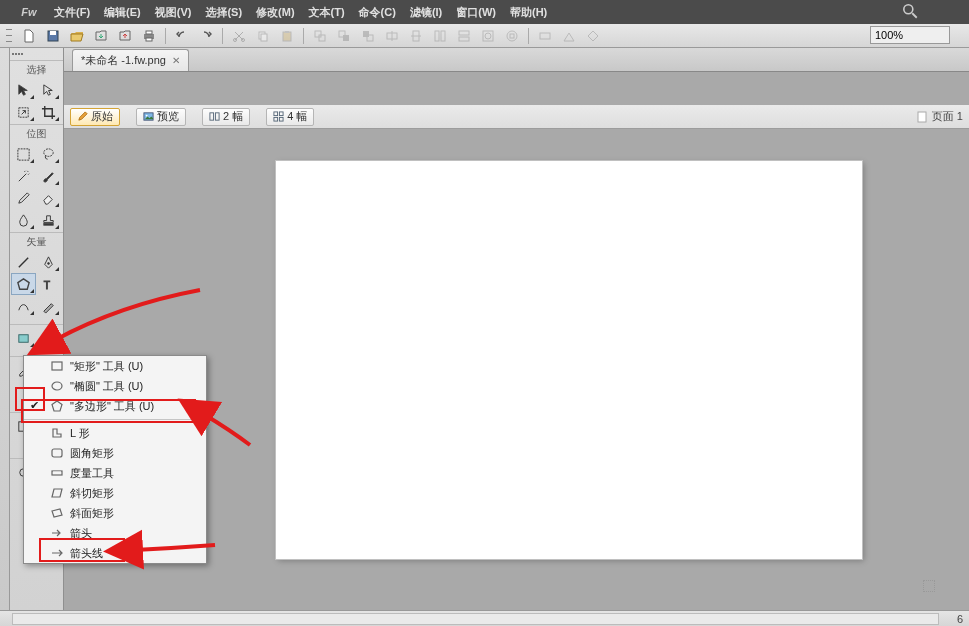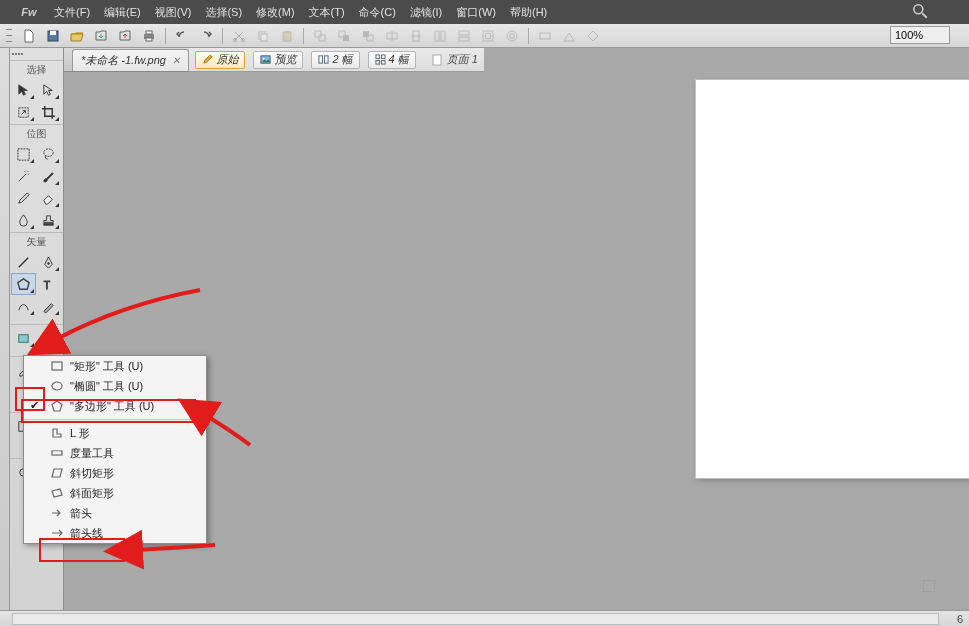--- a/index.html
+++ b/index.html
@@ -1,24 +1,24 @@
 <!DOCTYPE html>
 <html><head>
 <meta charset="utf-8">
 <style>
 * { margin:0; padding:0; box-sizing:border-box; font-family:"Microsoft YaHei",Arial,sans-serif; font-size:11px; user-select:none;}
 body { width:969px; height:626px; background:#4b4b4b; overflow:hidden;}
 .menubar { height:24px; background:#4b4b4b; display:flex; align-items:center; padding:0 19px; color:#e0e0e0;}
 .fw-logo { width:20px; height:20px; display:flex; align-items:center; justify-content:center; font-style:italic; font-weight:bold; color:#ccc; margin-right:8px;}
-.menubar .menu-item{ padding:0 7px; height:14px; display:flex; align-items:center; cursor:default;}
+.menubar .menu-item{ padding:0 7px; height:14px; display:flex; align-items:center; cursor:default;font-weight:bold;}
 .menubar-right{ margin-left:auto; display:flex; align-items:center; gap:6px;flex-direction:column;}
 .br-badge{ width:18px; height:16px; background:#333; color:#fff; display:flex; align-items:center; justify-content:center; font-size:9px; font-weight:bold;}
 .hand-icon{ width:18px; height:18px; display:flex; align-items:center; justify-content:center; font-size:14px;}
 .mag-icon svg, .hand-icon svg { fill:#ccc;}
-.zoom-box{ width:60px; height:18px; background:#efefef; color:#000; display:flex; align-items:center; padding:0 4px; border:1px solid #999;}
+.zoom-box{ width:80px; height:18px; background:#efefef; color:#000; display:flex; align-items:center; padding:0 4px; border:1px solid #999;}
 .zoom-drop{ width:14px; height:18px; background:#e4e4e4; border:1px solid #999; border-left:none; display:flex; align-items:center; justify-content:center;}
 .tri-down{ width:0; height:0; border-left:3px solid transparent; border-right:3px solid transparent; border-top:4px solid #333;}
 .toolbar{ height:24px; background:linear-gradient(#e8e8e8,#d6d6d6); border-bottom:1px solid #9a9a9a; display:flex; align-items:center; padding:0 6px; gap:2px;}
 .tb-grip{ width:6px; height:18px; display:flex; flex-direction:column; justify-content:space-around; margin-right:4px;}
 .tb-grip span{ height:1px; background:#888;}
 .tb-btn{ width:22px; height:20px; display:flex; align-items:center; justify-content:center; border:1px solid transparent; border-radius:2px;}
 .tb-btn.disabled{ opacity:.35;}
 .tb-sep{ width:1px; height:16px; background:#aaa; margin:0 3px;}
 .tb-btn svg{ width:14px; height:14px; fill:#555;}
 .workspace{ display:flex; height:calc(100% - 48px - 16px);}
@@ -26,25 +26,25 @@
 .tools{ width:54px; background:linear-gradient(#e0e0e0,#d2d2d2); border-right:1px solid #8f8f8f; padding-top:2px; position:relative;}
 .tools-handle{ height:8px; display:flex; align-items:center; justify-content:flex-start; padding-left:2px; gap:1px; margin-bottom:2px;}
 .tools-handle span{ width:2px; height:2px; background:#777;}
 .sect-label{ text-align:center; color:#555; font-size:10px; padding:2px 0 1px; border-top:1px solid #bbb;}
 .tool-grid{ display:flex; flex-wrap:wrap; padding:1px;}
 .tool{ width:25px; height:22px; display:flex; align-items:center; justify-content:center; border:1px solid transparent; position:relative;}
 .tool.active{ background:#c9d8e8; border:1px solid #8aa6c1;}
 .tool svg{ width:15px; height:15px; fill:#444; stroke:#444;}
 .tool .flyout-tri{ position:absolute; right:1px; bottom:1px; width:0; height:0; border-left:4px solid transparent; border-bottom:4px solid #333;}
 .hl-box-shape{ position:absolute; left:5px; top:339px; width:30px; height:24px; border:2px solid #e21b1b; pointer-events:none; z-index:50;}
-.main{ flex:1; display:flex; flex-direction:row; background:#a9a9a9; position:relative;font-style:italic;}
+.main{ flex:1; display:flex; flex-direction:column; background:#a9a9a9; position:relative;}
 .tabbar{ height:24px; background:linear-gradient(#d9d9d9,#c8c8c8); display:flex; align-items:flex-end; padding-left:8px; border-bottom:1px solid #888;}
 .doc-tab{ height:22px; background:linear-gradient(#f4f4f4,#e6e6e6); border:1px solid #999; border-bottom:none; border-radius:3px 3px 0 0; display:flex; align-items:center; padding:0 8px; gap:6px; font-size:11px; color:#333;}
 .doc-tab .close-x{ font-size:10px; color:#777;}
-.viewbar{ height:24px; background:linear-gradient(#eaeaea,#dedede); border-bottom:1px solid #9c9c9c; display:flex; align-items:center; padding:0 6px; gap:8px;}
+.viewbar{ height:24px; background:linear-gradient(#eaeaea,#dedede); border-bottom:1px solid #9c9c9c; display:flex; align-items:center; padding:0 6px; gap:16px;margin-top:33px;}
 .vb-btn{ height:18px; display:flex; align-items:center; gap:3px; padding:0 6px; border:1px solid #b5b5b5; border-radius:2px; background:linear-gradient(#fdfdfd,#e9e9e9); font-size:10px; color:#333;}
 .vb-btn.selected{ background:linear-gradient(#fff,#ffe9b3); border-color:#d4a436;}
 .vb-btn svg{ width:11px; height:11px;}
 .vb-spacer{ flex:1;}
 .page-ind{ display:flex; align-items:center; gap:4px; color:#444; font-size:11px;}
 .canvas-area{ flex:1; position:relative; overflow:hidden;}
 .canvas{ position:absolute; left:212px; top:32px; width:586px; height:398px; background:#fff; box-shadow:0 0 0 1px #c0c0c0, 2px 2px 6px rgba(0,0,0,.25);}
 .cursor-ind{ position:absolute; right:34px; bottom:18px; width:12px; height:12px; border:1px dotted #999;}
 
 .statusbar{ height:16px; background:linear-gradient(#e5e5e5,#d6d6d6); border-top:1px solid #999; display:flex; align-items:center;}
@@ -517,20 +517,28 @@
     <span class="ic">
         <svg viewBox="0 0 12 12">
           <path d="M2 2h4v5h4v3H2z"></path>
         </svg>
       </span>
     <span>L 形</span>
   </div>
   <div class="fly-item">
     <span class="ic">
         <svg viewBox="0 0 12 12">
+          <rect x="1" y="2" width="10" height="8" rx="2"></rect>
+        </svg>
+      </span>
+    <span>圆角矩形</span>
+  </div>
+  <div class="fly-item">
+    <span class="ic">
+        <svg viewBox="0 0 12 12">
           <rect x="1" y="4" width="10" height="4"></rect>
           <line x1="3" y1="4" x2="3" y2="6" stroke="#f4f4f4"></line>
           <line x1="5" y1="4" x2="5" y2="6" stroke="#f4f4f4"></line>
           <line x1="7" y1="4" x2="7" y2="6" stroke="#f4f4f4"></line>
           <line x1="9" y1="4" x2="9" y2="6" stroke="#f4f4f4"></line>
         </svg>
       </span>
     <span>度量工具</span>
   </div>
   <div class="fly-item">

